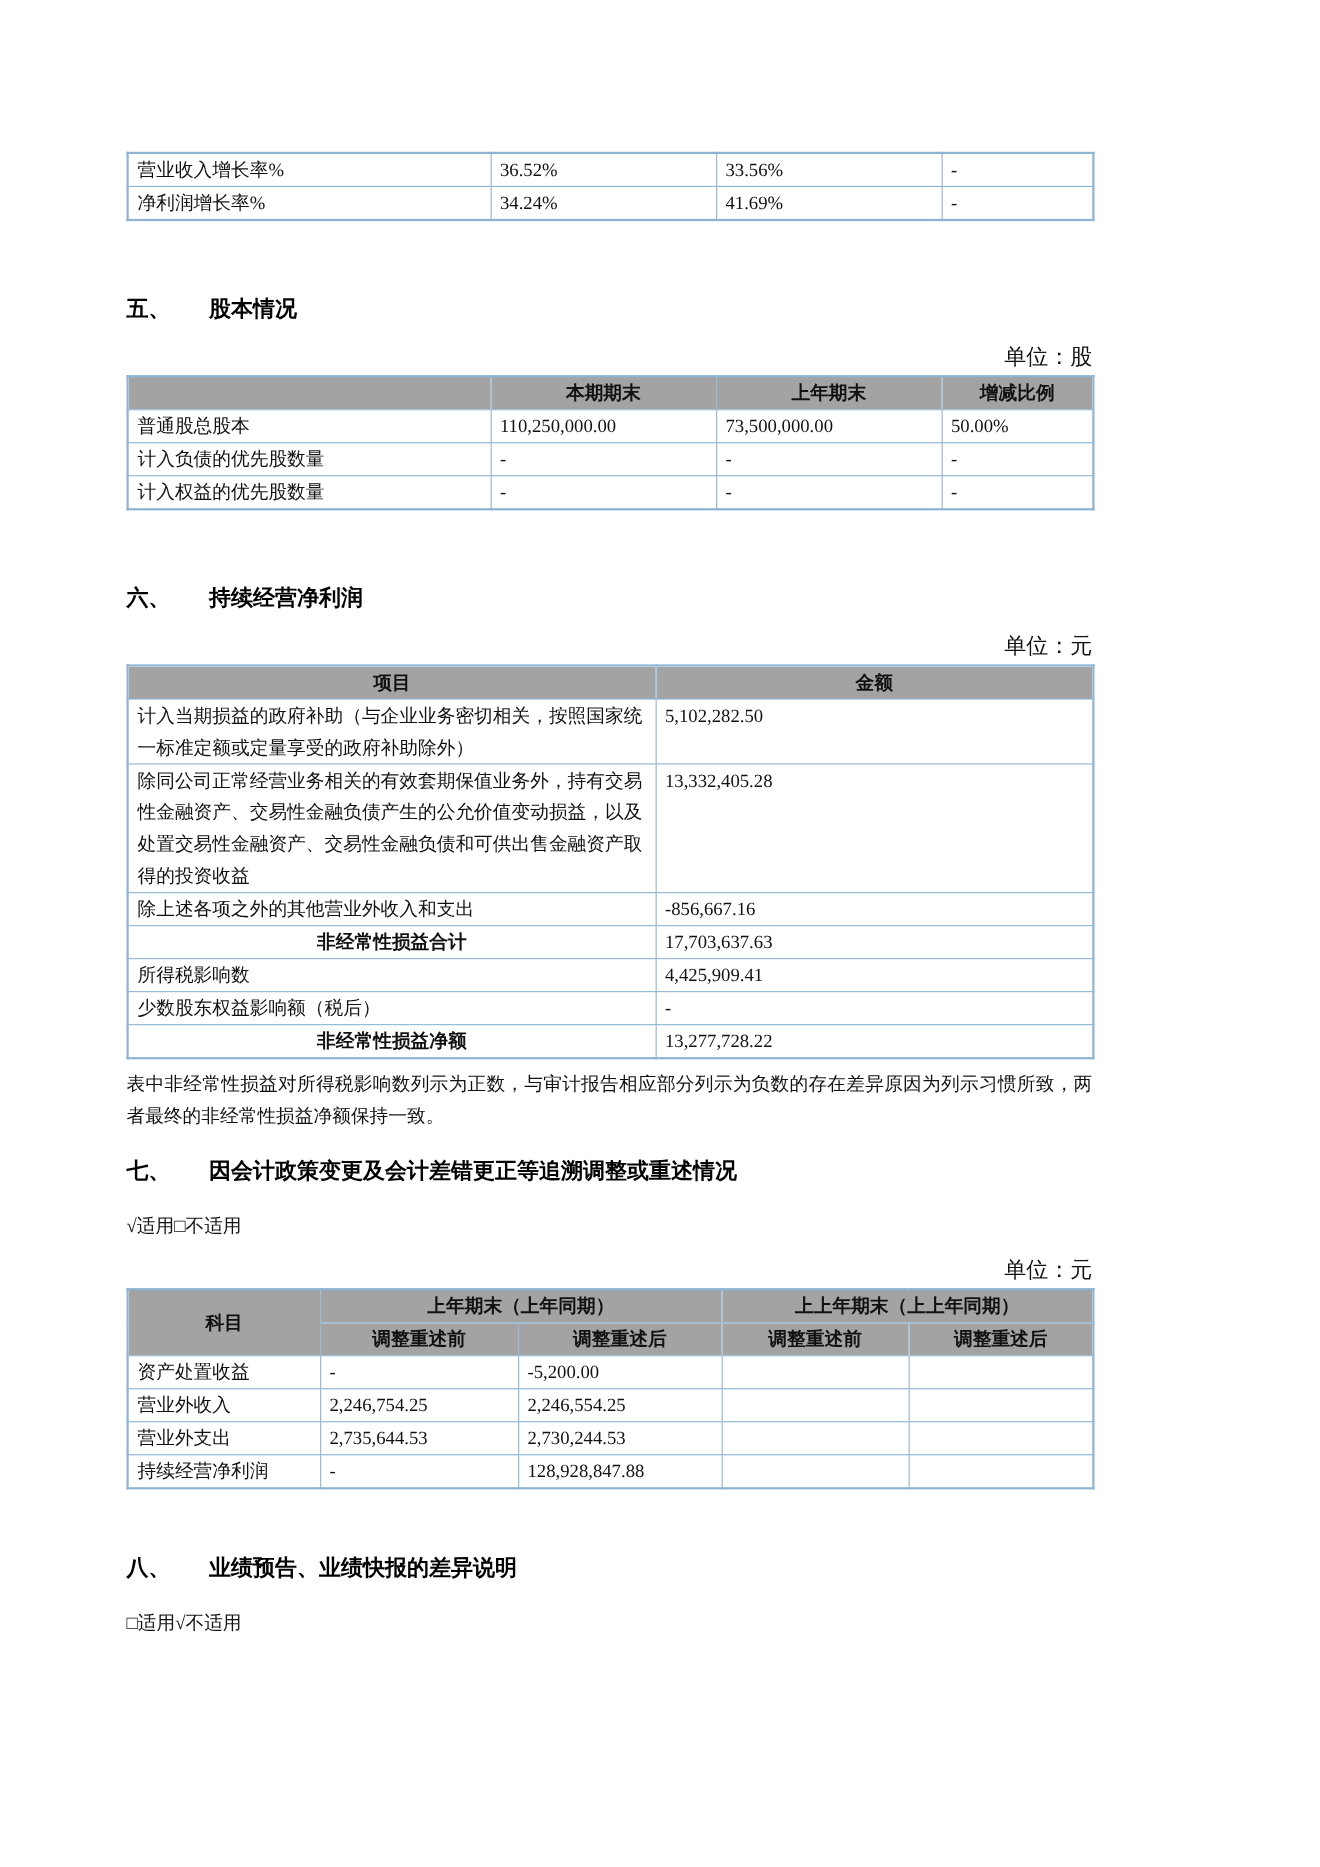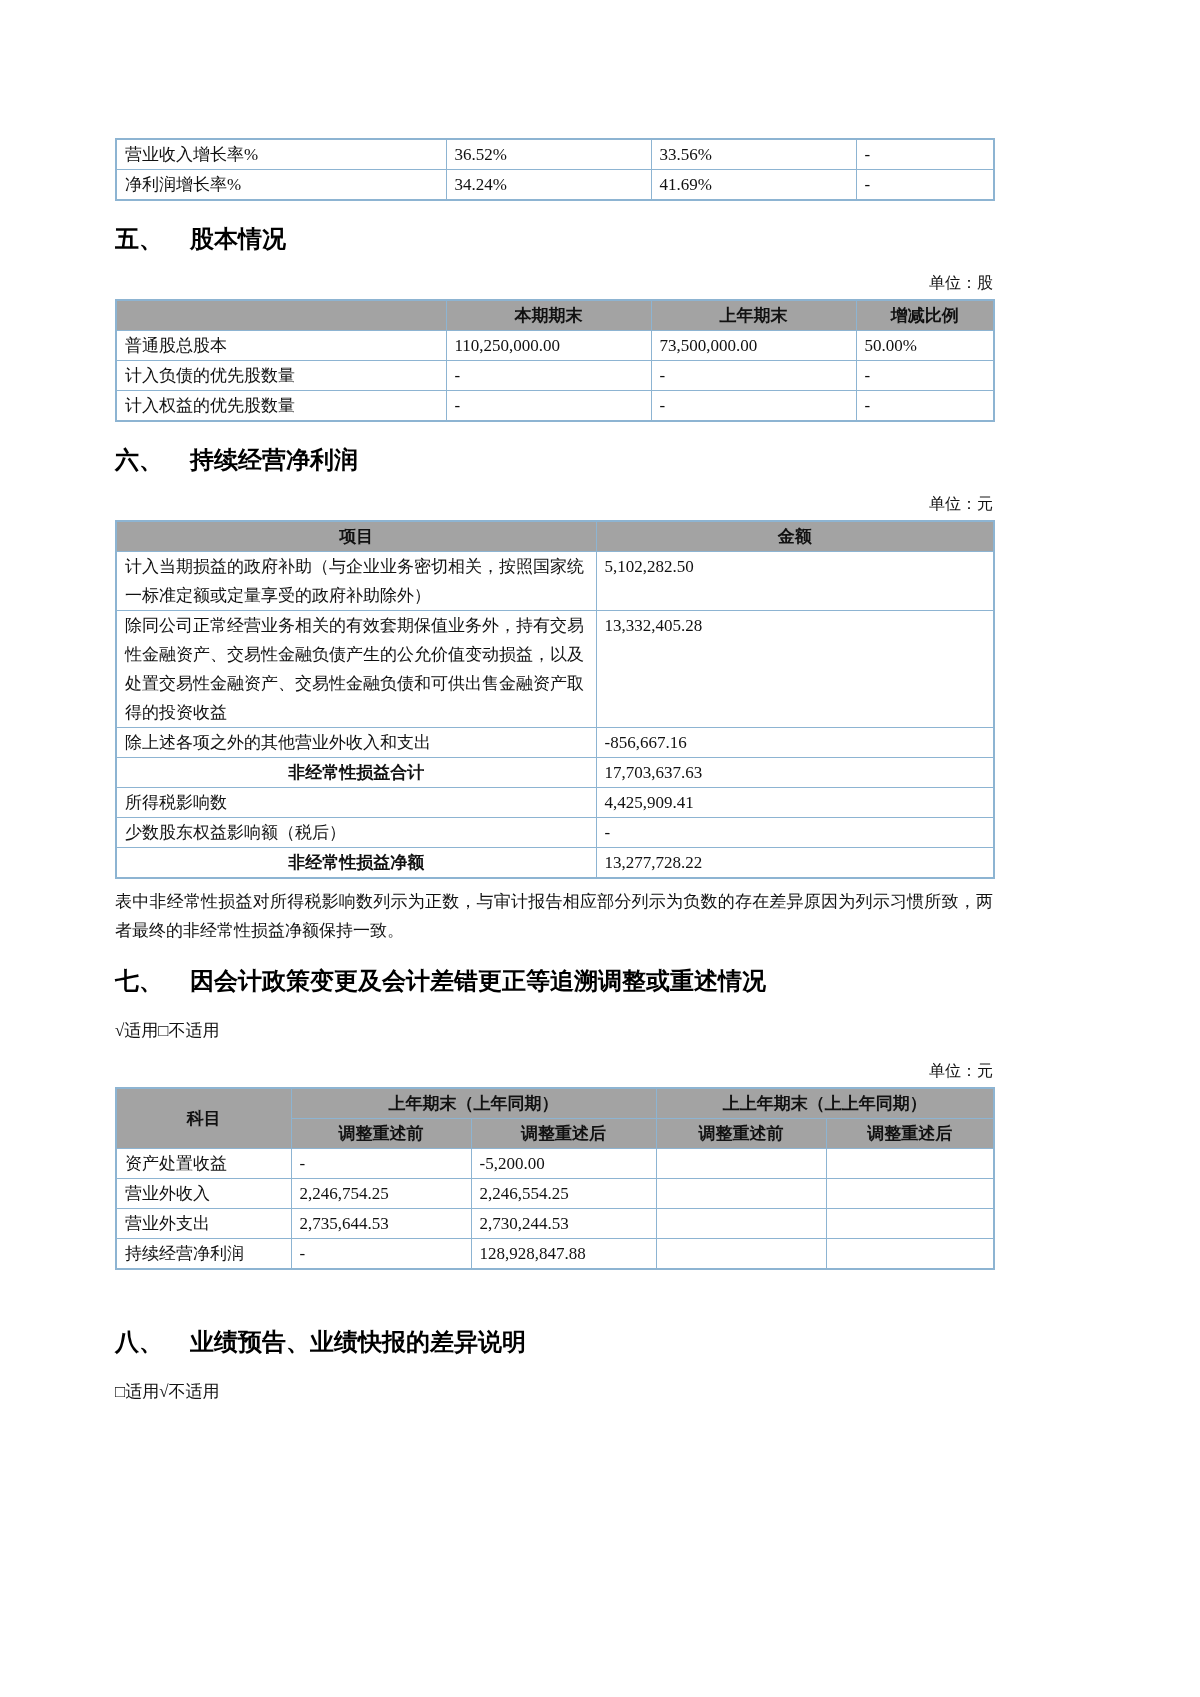--- a/index.html
+++ b/index.html
@@ -18,25 +18,25 @@
     font-size:17px; padding:0 8px; height:29px;
     overflow:hidden; word-break:break-all;
   }
   .tbl th { background:#a3a3a3; font-weight:bold; }
   .l { text-align:left; }
   .r { }
   .bc { text-align:center; font-weight:bold; }
   .vt { vertical-align:top; line-height:29px; padding-top:2px; padding-bottom:2px; }
 
   h2.sec {
-    font-size:24px; font-weight:bold; color:#000;
-    margin:24px 0 0 0; line-height:28px;
+    font-size:20px; font-weight:bold; color:#000;
+    margin:66px 0 0 0; line-height:28px;
   }
   h2.sec .num { display:inline-block; min-width:75px; }
-  .unit { text-align:right; font-size:16px; margin:20px 0 6px 0; line-height:20px; }
+  .unit { text-align:right; font-size:20px; margin:20px 0 6px 0; line-height:20px; }
   .appl { font-size:17px; margin:24px 0 0 0; line-height:24px; }
   .note { font-size:17px; line-height:29px; margin:8px 0 0 0; text-align:justify; }
 </style>
 </head>
 <body>
 
 <div class="page">
   <div class="content">
 
     <table class="tbl">

